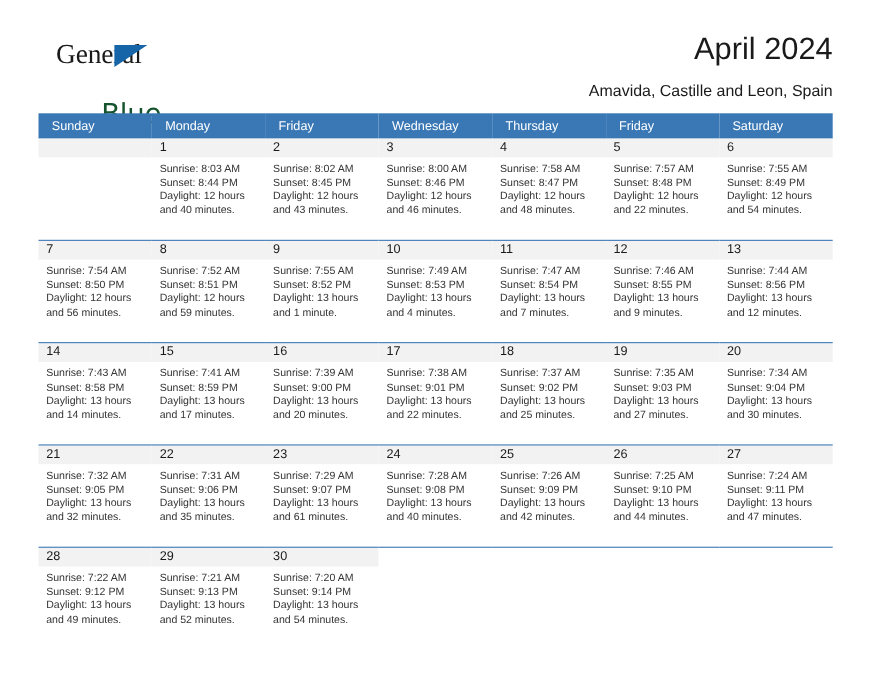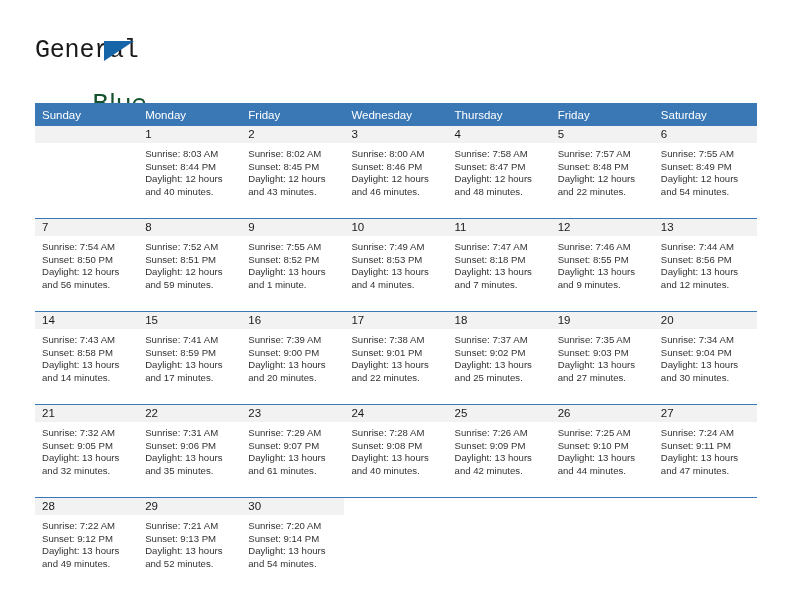--- a/index.html
+++ b/index.html
@@ -31,26 +31,26 @@
   }
   .logo {
     position: absolute;
     left: 0;
     top: 8px;
     width: 170px;
     height: 56px;
   }
   .logo-general {
     position: absolute;
-    left: 0;
+    left: 16px;
     top: 0;
     font-size: 25px;
     letter-spacing: -0.2px;
     color: #1a1a1a;
-    font-family: Liberation Mono, monospace;
+    font-family: Liberation Serif, serif;
   }
   .logo-tri {
     position: absolute;
     left: 69px;
     top: 5px;
     width: 0;
     height: 0;
     border-left: 30px solid #1565a8;
     border-bottom: 20px solid transparent;
   }
@@ -94,21 +94,21 @@
     table-layout: fixed;
   }
   .cal col { width: 103.14px; }
 
   thead th {
     background: #3a78b5;
     color: #ffffff;
     font-size: 11.5px;
     font-weight: normal;
     text-align: left;
-    padding: 5px 0 5px 7px;
+    padding: 5px 0 5px 12px;
     height: 13px;
     vertical-align: middle;
   }
 
   tbody tr.week-row > td {
     vertical-align: top;
     padding: 0;
     height: 92px;
     border-top: 1px solid #3a78b5;
   }
@@ -149,20 +149,24 @@
 <div class="page">
 
   <div class="topbar">
 
     <div class="logo">
       <span class="logo-general">General</span>
       <span class="logo-tri"></span>
       <span class="logo-blue">Blue</span>
     </div>
 
+    <div class="title-block">
+      <div class="cal-title">April 2024</div>
+      <div class="cal-subtitle">Amavida, Castille and Leon, Spain</div>
+    </div>
 
   </div>
 
   <table class="cal">
     <colgroup>
       <col>
         <col>
         <col>
         <col>
         <col>
@@ -299,21 +303,21 @@
             <div>Daylight: 13 hours</div>
             <div>and 4 minutes.</div>
           </div>
         </div>
           </td>
         <td>
             <div class="cell">
           <div class="daynum">11</div>
           <div class="info">
             <div>Sunrise: 7:47 AM</div>
-            <div>Sunset: 8:18 PM</div>
+            <div>Sunset: 8:54 PM</div>
             <div>Daylight: 13 hours</div>
             <div>and 7 minutes.</div>
           </div>
         </div>
           </td>
         <td>
             <div class="cell">
           <div class="daynum">12</div>
           <div class="info">
             <div>Sunrise: 7:46 AM</div>

